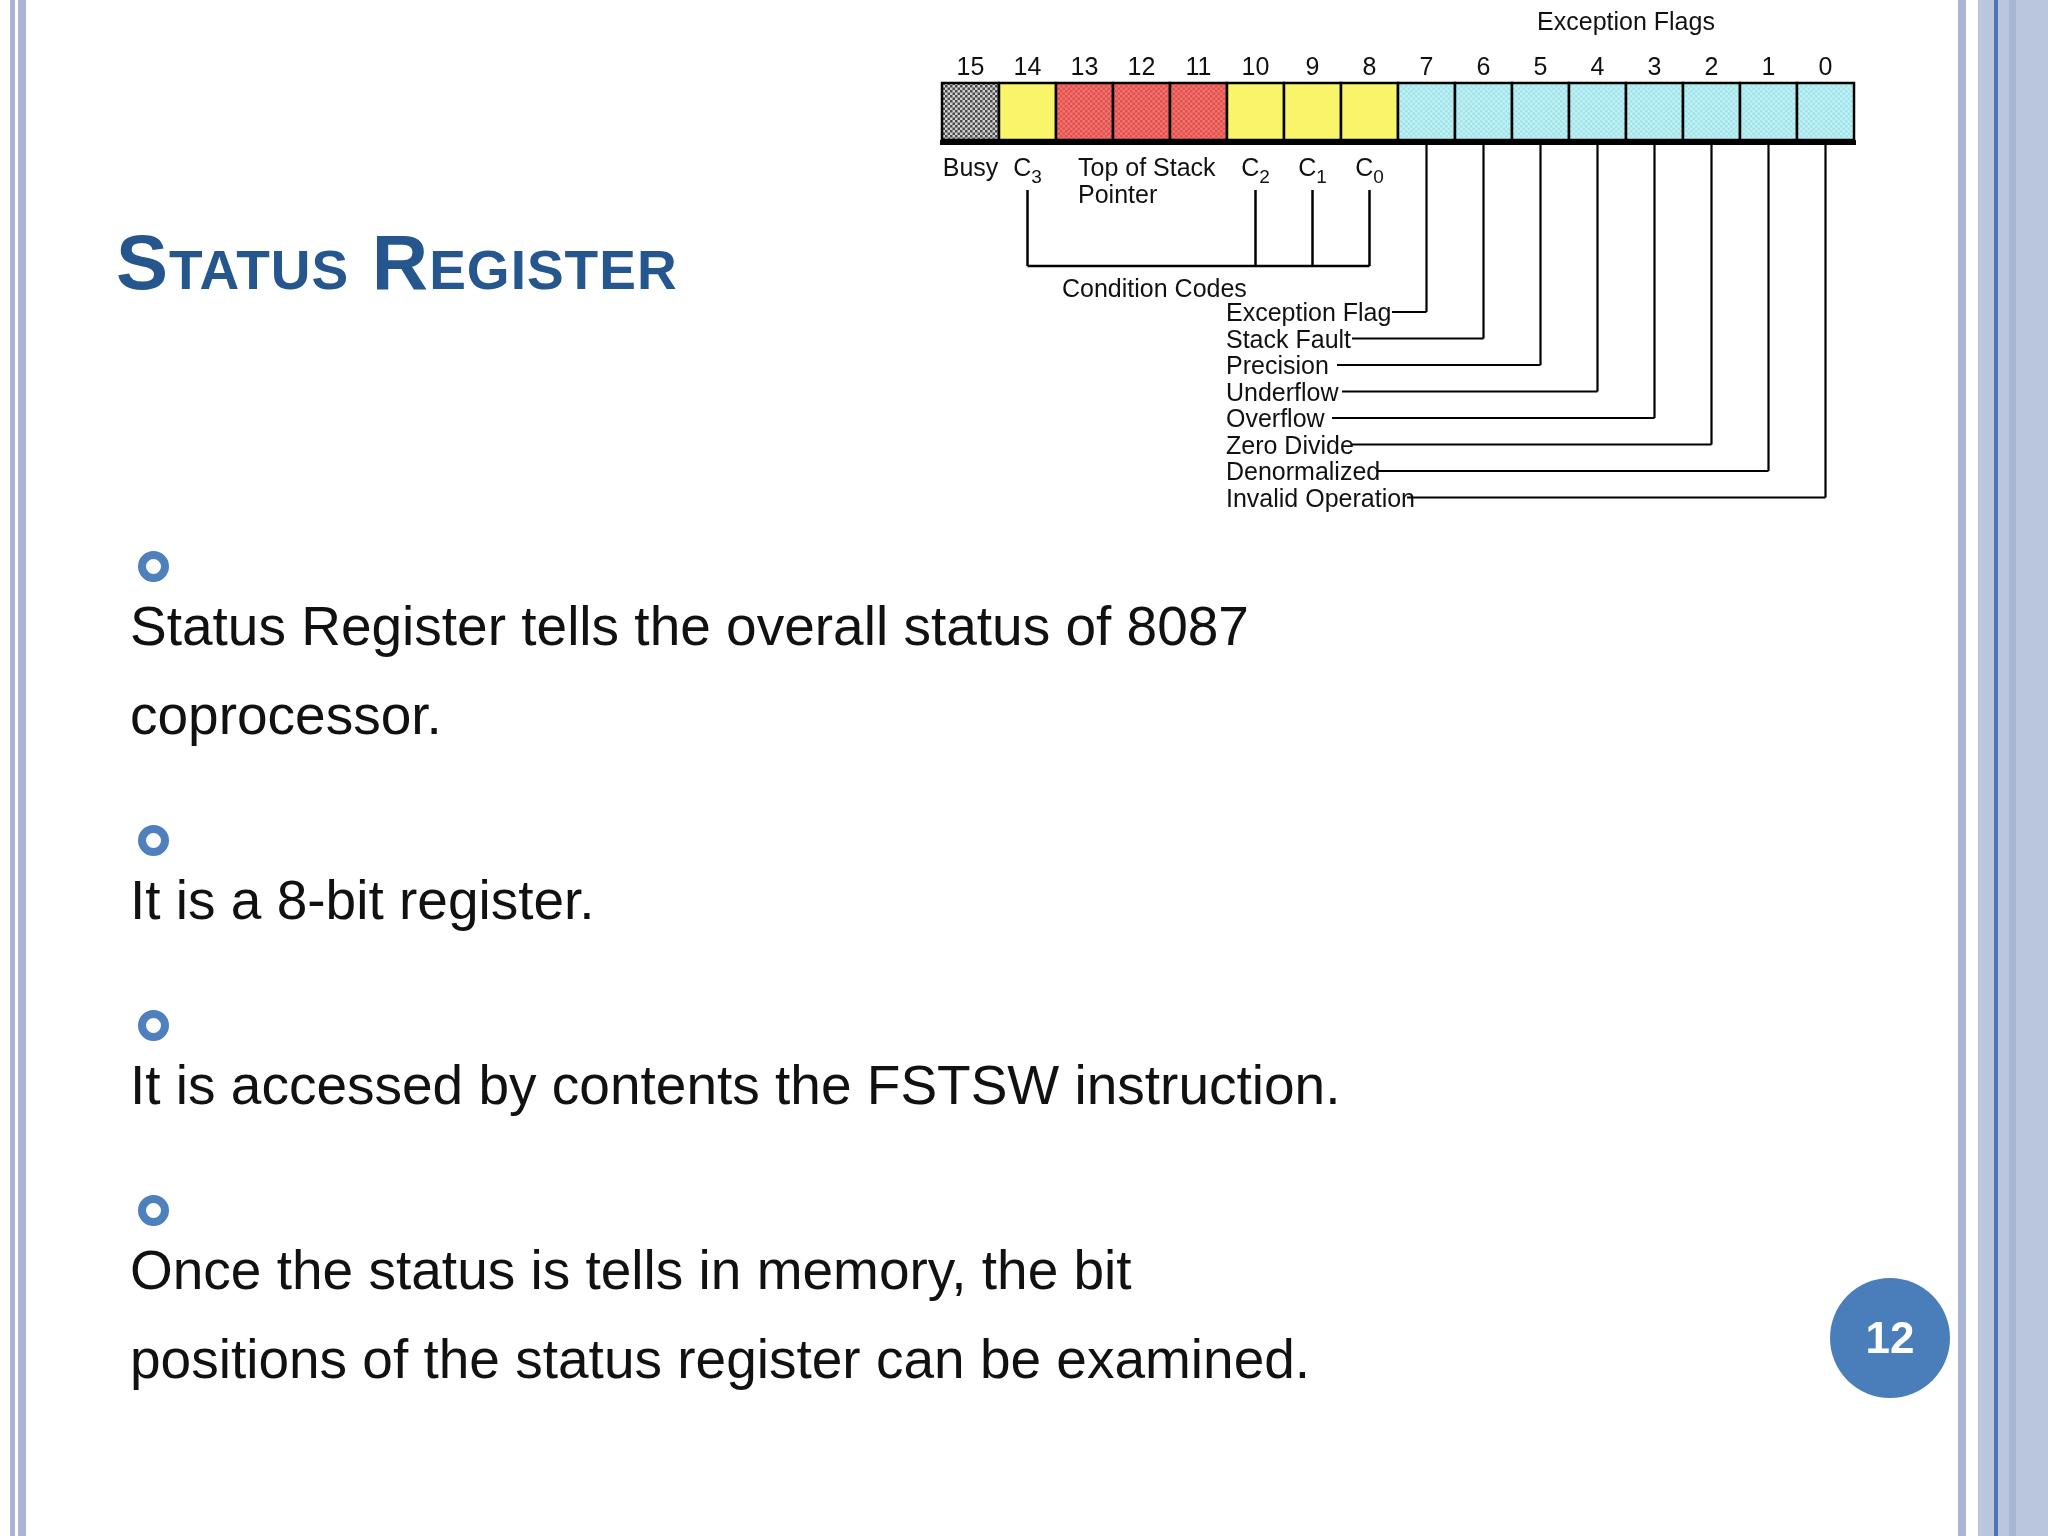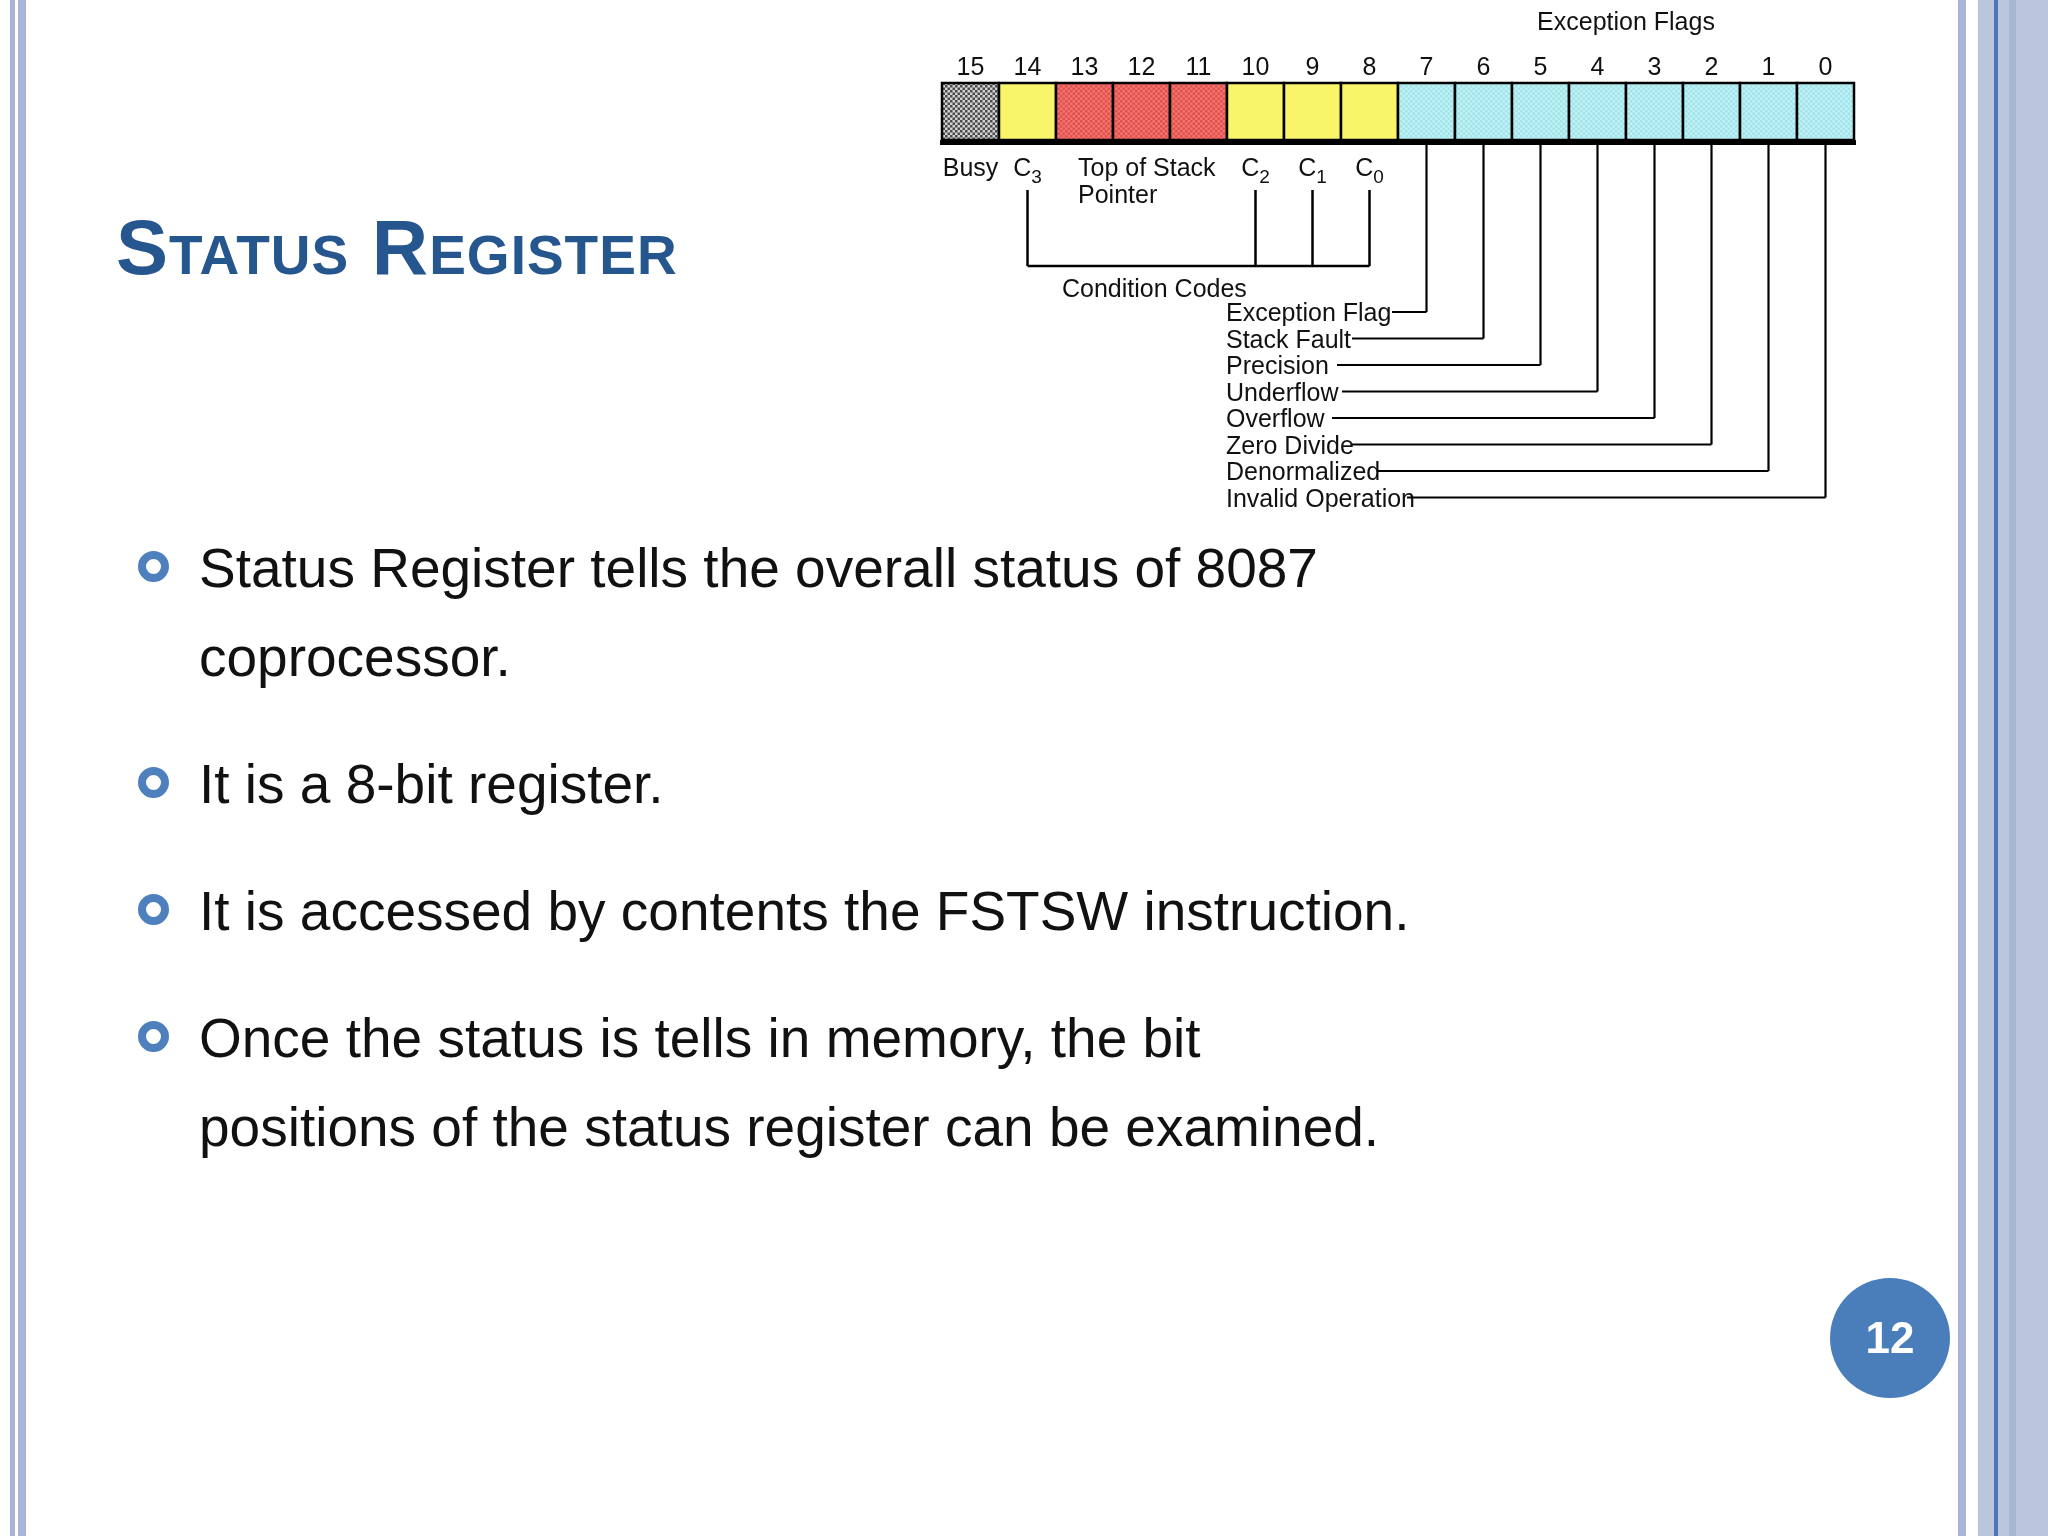--- a/index.html
+++ b/index.html
@@ -13,32 +13,32 @@
   #left-stripe-2 { left:18px; width:8px;  background:var(--border-stripe); }
 
   
   #right-stripe-1 { left:1958px; width:8px; background:var(--border-stripe); }
   #right-band     { left:1978px; width:70px; background:var(--border-band); }
   #right-dark-line{ left:1994px; width:4px; background:var(--border-dark-line); }
   #right-mid-line { left:2009px; width:7px; background:var(--border-mid-line); }
 
   
   #page-title {
-    position:absolute; left:116px; top:208px;
+    position:absolute; left:116px; top:223px;
     font-size:78px; font-weight:700; line-height:1;
     font-variant:small-caps; letter-spacing:1px;
     color:var(--title-color);
   }
 
   
   #bullet-list {
     position:absolute; left:130px; top:524px; width:1680px;
     list-style:none;
   }
-  .bullet-item { display:flex; align-items:flex-start; margin-bottom:38px; }
+  .bullet-item { display:flex; align-items:flex-start; margin-bottom:38px;flex-direction:column; }
   .bullet-ring {
     flex:0 0 auto; width:31px; height:31px; margin:27px 30px 0 8px;
     border:8px solid var(--bullet-ring-color); border-radius:50%;
     background:#fff;
   }
   .bullet-text {
     font-size:55px; line-height:89px; color:var(--text-color);
     white-space:pre-line;
   }
 

